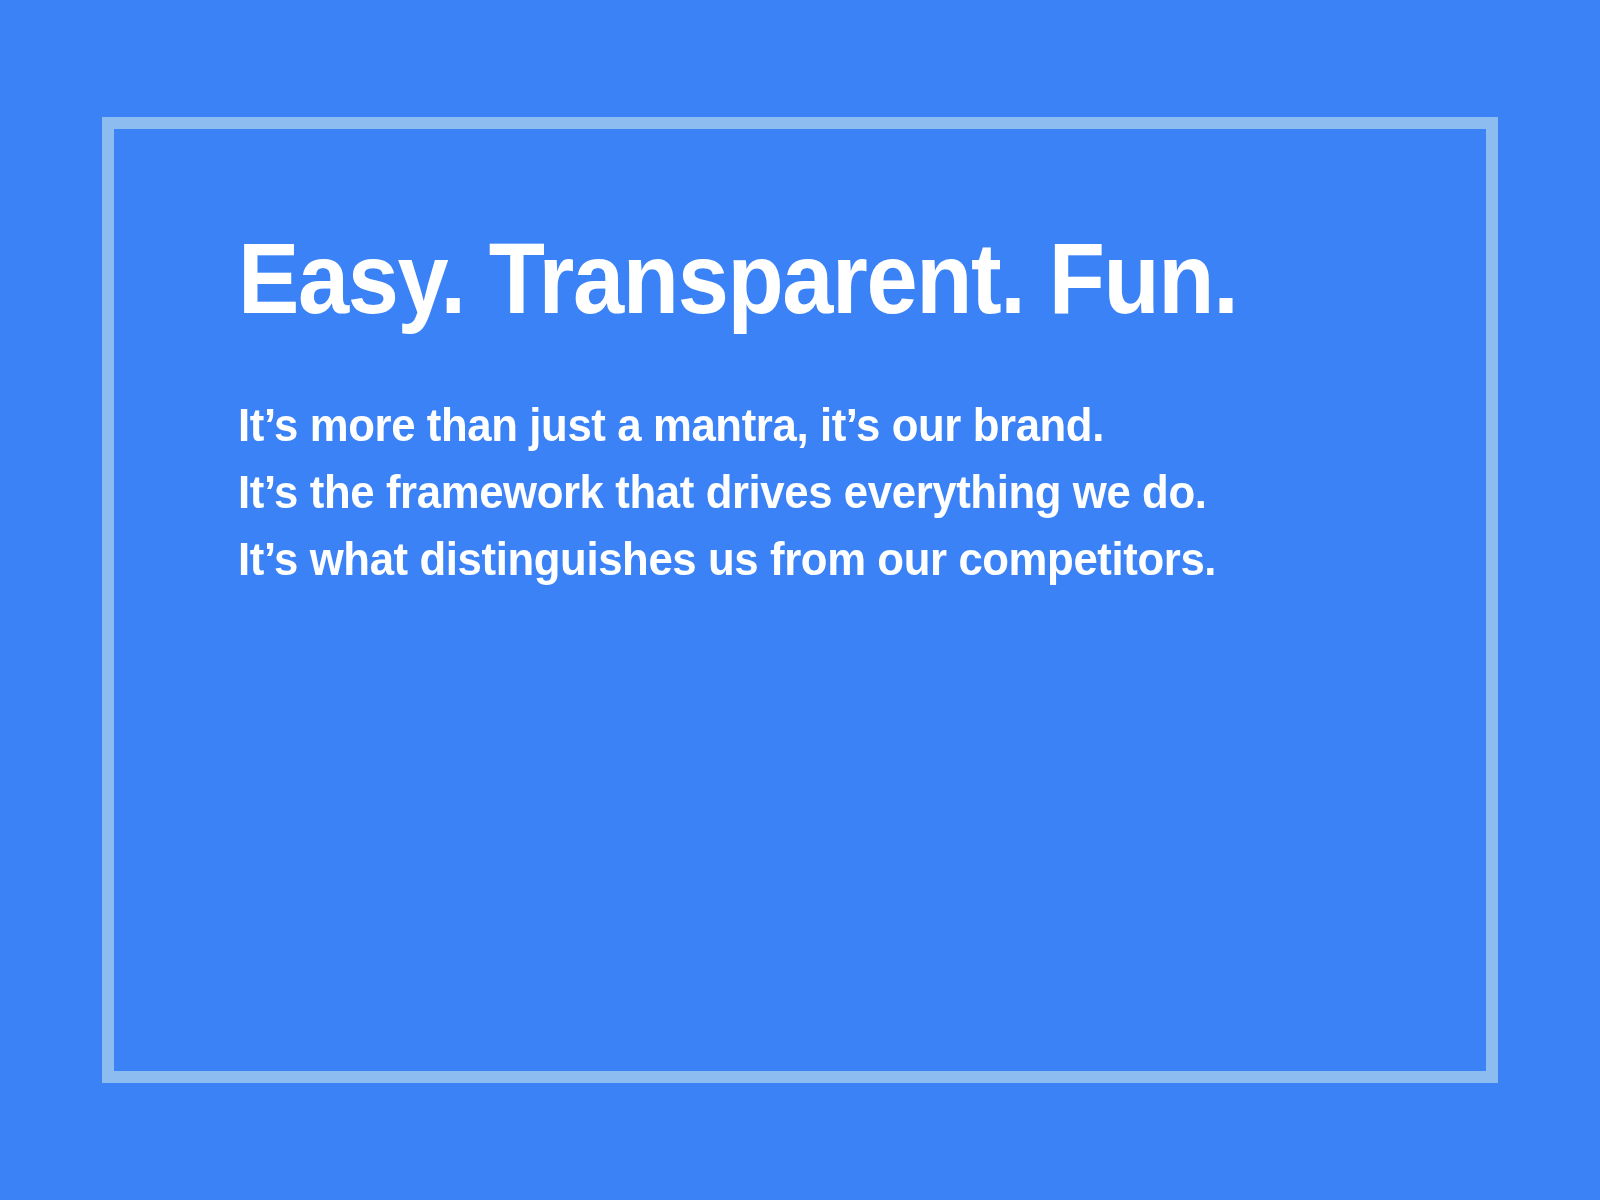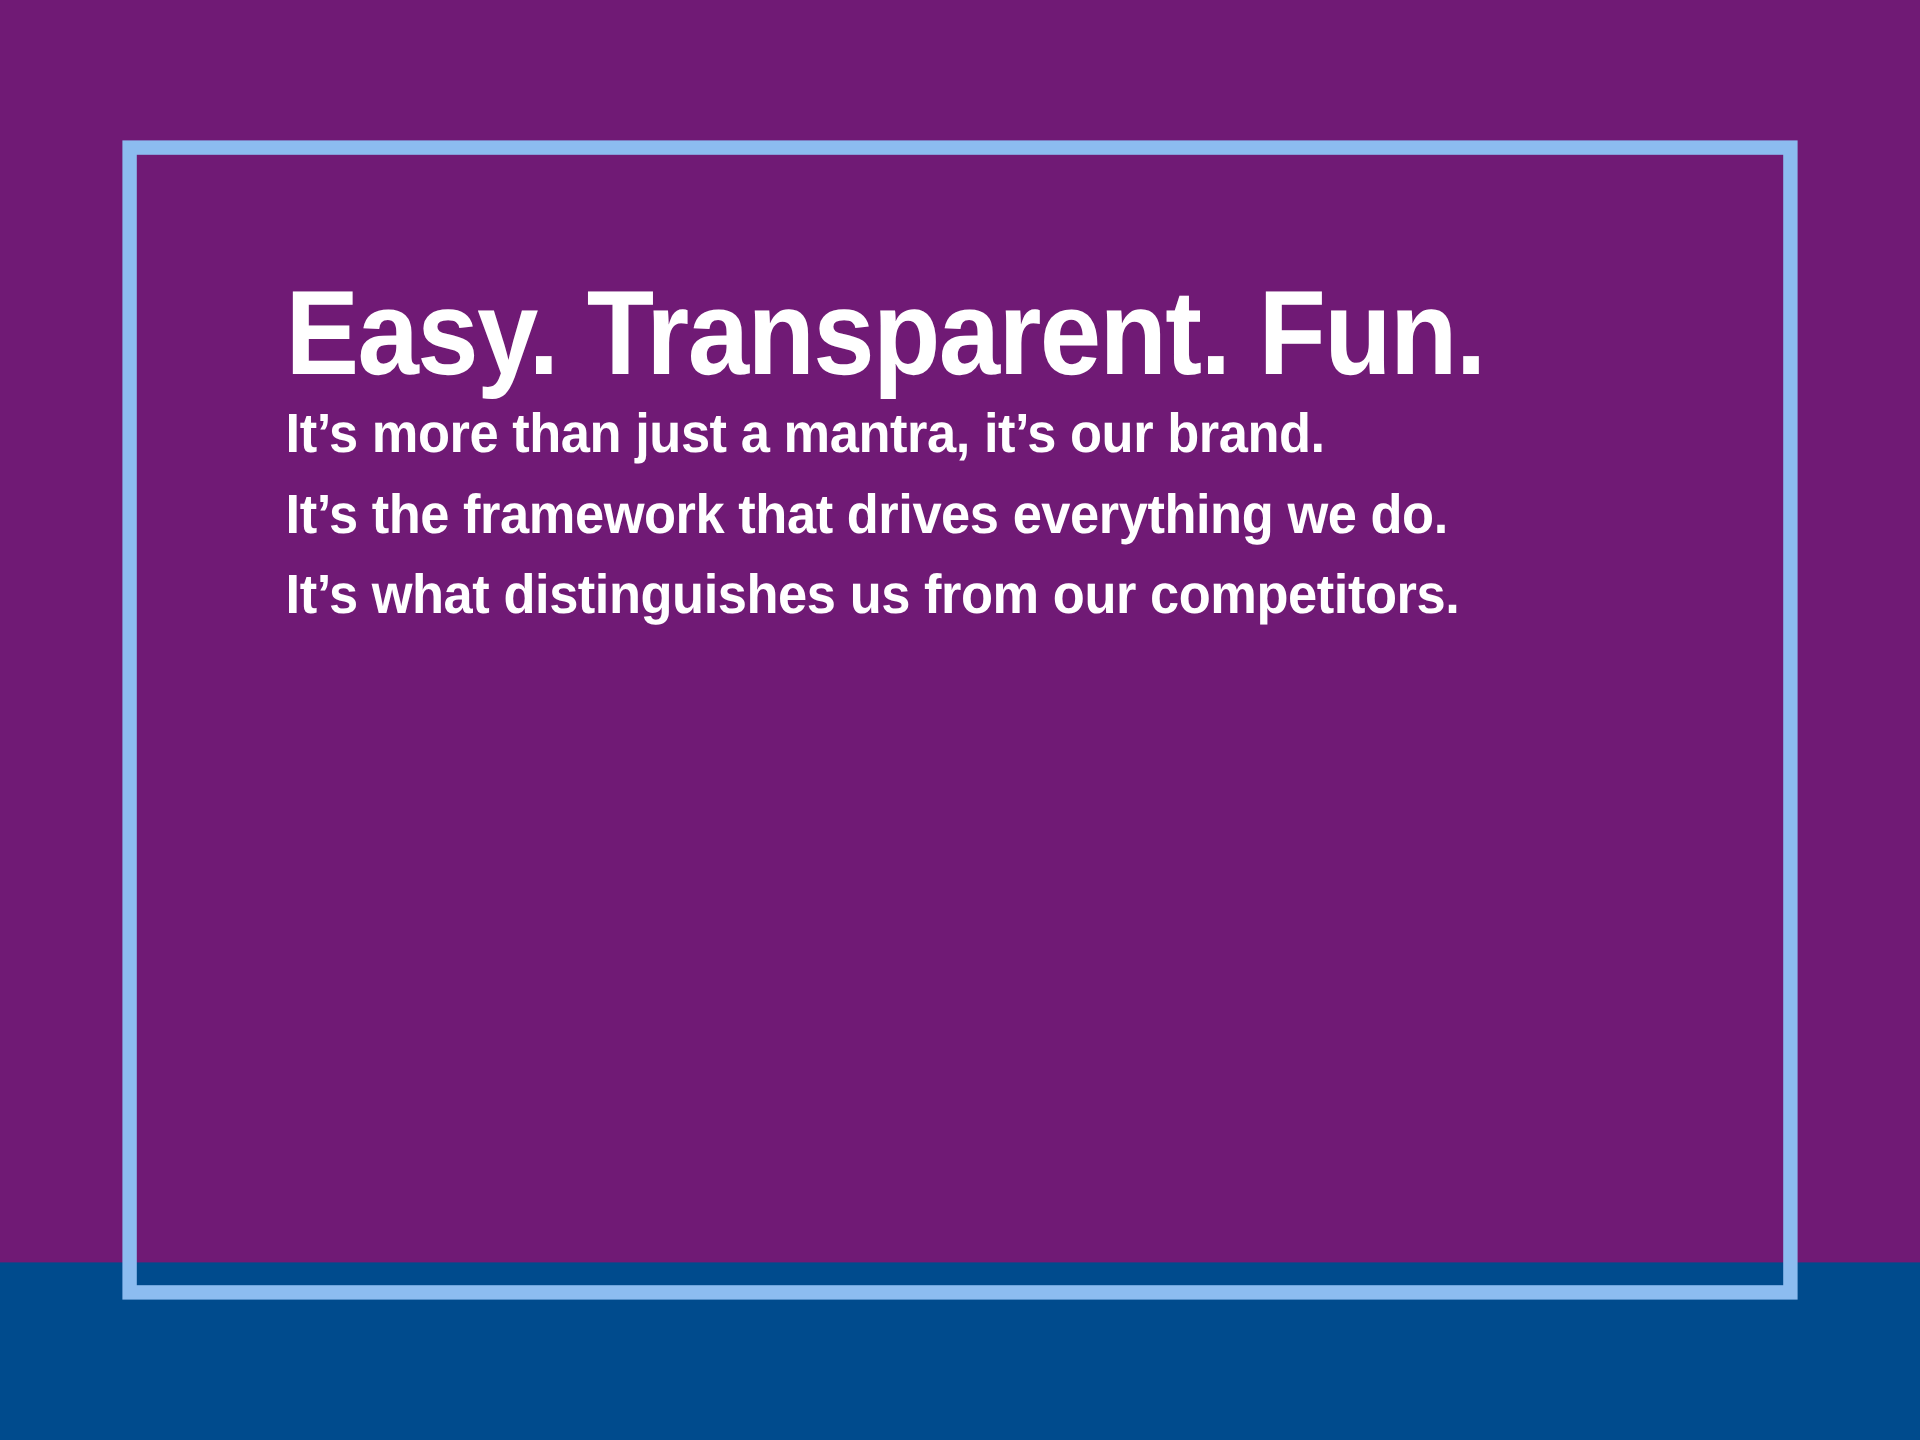--- a/index.html
+++ b/index.html
@@ -13,22 +13,22 @@
 
   body {
     background: #004B8D;
     font-family: "Liberation Sans", sans-serif;
     -webkit-font-smoothing: antialiased;
   }
 
   #slide {
     position: relative;
     width: 1600px;
-    height: 1052px;
-    background: #701a75;
+    height: 1200px;
+    background: #3b82f6;
     padding-left: 20px;
   }
 
   
   #frame {
     position: absolute;
     left: 102px;
     top: 117px;
     width: 1396px;
     height: 966px;
@@ -51,20 +51,21 @@
     font-weight: 700;
     color: #FFFFFF;
     letter-spacing: -1.5px;
     transform: scaleX(0.92);
     transform-origin: left center;
     white-space: nowrap;
   }
 
   
   #intro {
+    margin-top: 64px;
   }
 
   .intro-line {
     font-size: 46px;
     line-height: 67px;
     font-weight: 600;
     color: #FFFFFF;
     letter-spacing: -0.4px;
     transform: scaleX(0.95);
     transform-origin: left center;

